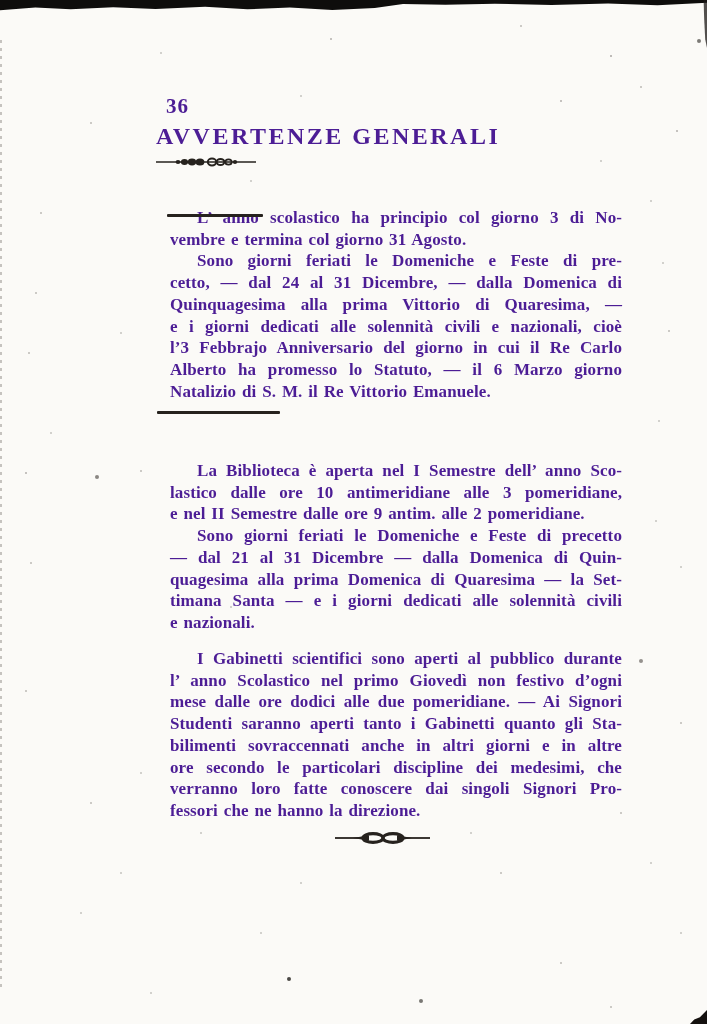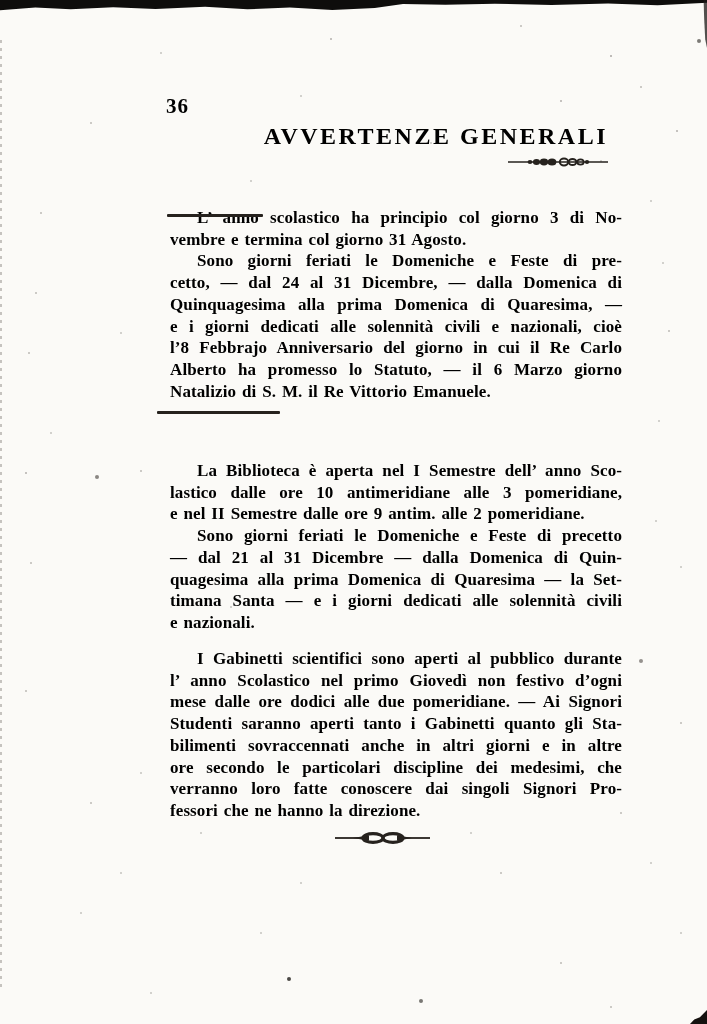--- a/index.html
+++ b/index.html
@@ -3,21 +3,21 @@
 <meta charset="utf-8">
 <style>
   html,body { margin:0; padding:0; background:#d8d6d2; }
   .page {
     position:relative;
     width:707px; height:1024px;
     margin:0 auto;
     background:#fbfaf7;
     overflow:hidden;
     font-family:"Liberation Serif","DejaVu Serif",serif;
-    color:#000000;
+    color:#4c1d95;
   }
 
   
   .top-edge {
     position:absolute; top:0; left:0; width:707px; height:13px;
     background:#0e0d0c;
     clip-path:polygon(0 0,100% 0,100% 22%,93% 40%,86% 26%,78% 38%,70% 28%,63% 36%,57% 30%,53% 62%,47% 76%,41% 58%,35% 72%,29% 52%,22% 70%,16% 56%,10% 72%,5% 58%,0 78%);
   }
   .right-sliver {
     position:absolute; top:0; right:0; width:4px; height:48px;
@@ -61,21 +61,21 @@
       150px 992px 0 0 rgba(70,65,60,.3), 420px 1000px 0 1px rgba(35,31,28,.6),
       610px 1006px 0 0 rgba(70,65,60,.35), 160px 52px 0 0 rgba(70,65,60,.3),
       250px 180px 0 0 rgba(70,65,60,.3), 600px 160px 0 0 rgba(70,65,60,.3);
   }
 
   
   .page-number {
     position:absolute; left:166px; top:94px;
     font-size:21px; font-weight:bold; letter-spacing:1px;
   }
-  .title-wrap { position:absolute; left:156px; top:123px; width:452px; text-align:right; }
+  .title-wrap { position:absolute; left:156px; top:123px; width:452px; text-align:left; }
   .title { font-size:24px; font-weight:bold; letter-spacing:2.5px; white-space:nowrap; }
   .title-ornament { margin-top:5px; }
 
   .body-text {
     position:absolute; left:170px; top:207px; width:452px;
     font-size:17px; font-weight:bold; line-height:21.7px;
     word-spacing:1.5px; letter-spacing:.1px;
   }
   .section { position:absolute; left:0; width:452px; }
   .sec-1 { top:0; }
@@ -124,23 +124,23 @@
   <div class="body-text">
 
     <div class="section sec-1">
       <div class="paragraph">
         <div class="line first">L’ anno scolastico ha principio col giorno 3 di No-</div>
         <div class="line last">vembre e termina col giorno 31 Agosto.</div>
       </div>
       <div class="paragraph">
         <div class="line first">Sono giorni feriati le Domeniche e Feste di pre-</div>
         <div class="line">cetto, — dal 24 al 31 Dicembre, — dalla Domenica di</div>
-        <div class="line">Quinquagesima alla prima Domenica di Quaresima, —</div>
+        <div class="line">Quinquagesima alla prima Vittorio di Quaresima, —</div>
         <div class="line">e i giorni dedicati alle solennità civili e nazionali, cioè</div>
-        <div class="line">l’8 Febbrajo Anniversario del giorno in cui il Re Carlo</div>
+        <div class="line">l’3 Febbrajo Anniversario del giorno in cui il Re Carlo</div>
         <div class="line">Alberto ha promesso lo Statuto, — il 6 Marzo giorno</div>
         <div class="line last">Natalizio di S. M. il Re Vittorio Emanuele.</div>
       </div>
     </div>
 
     <div class="section sec-2">
       <div class="paragraph">
         <div class="line first">La Biblioteca è aperta nel I Semestre dell’ anno Sco-</div>
         <div class="line">lastico dalle ore 10 antimeridiane alle 3 pomeridiane,</div>
         <div class="line last">e nel II Semestre dalle ore 9 antim. alle 2 pomeridiane.</div>

